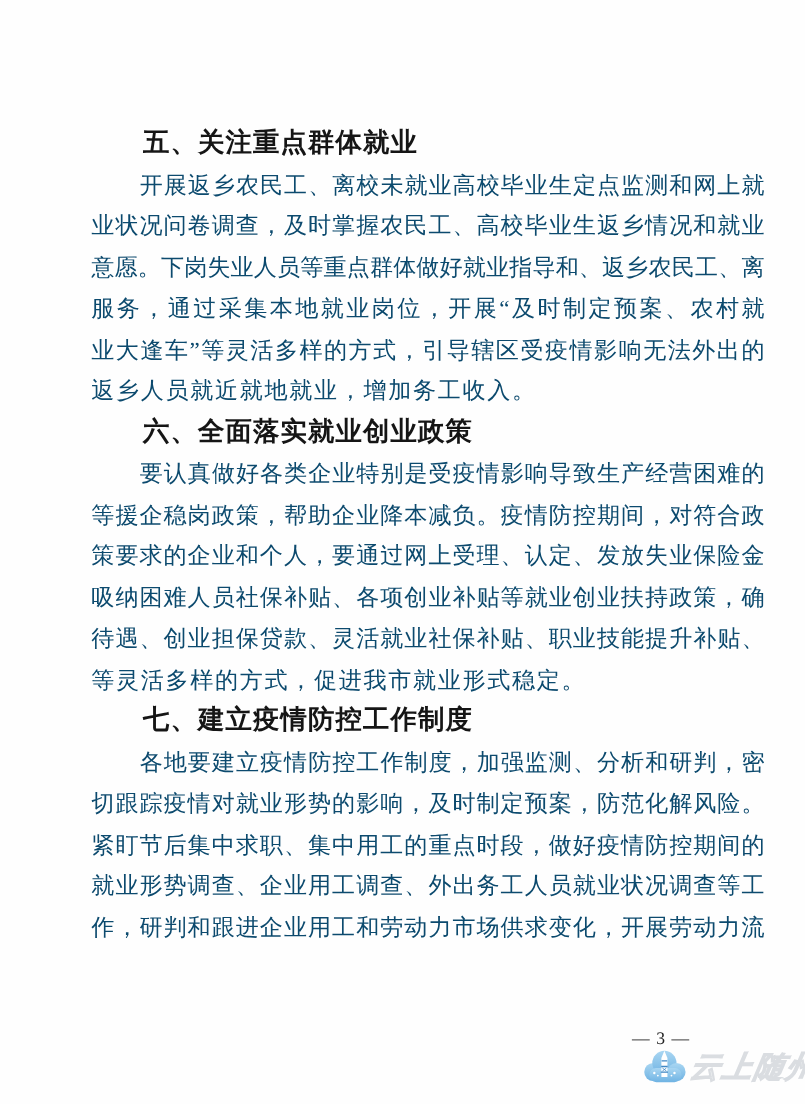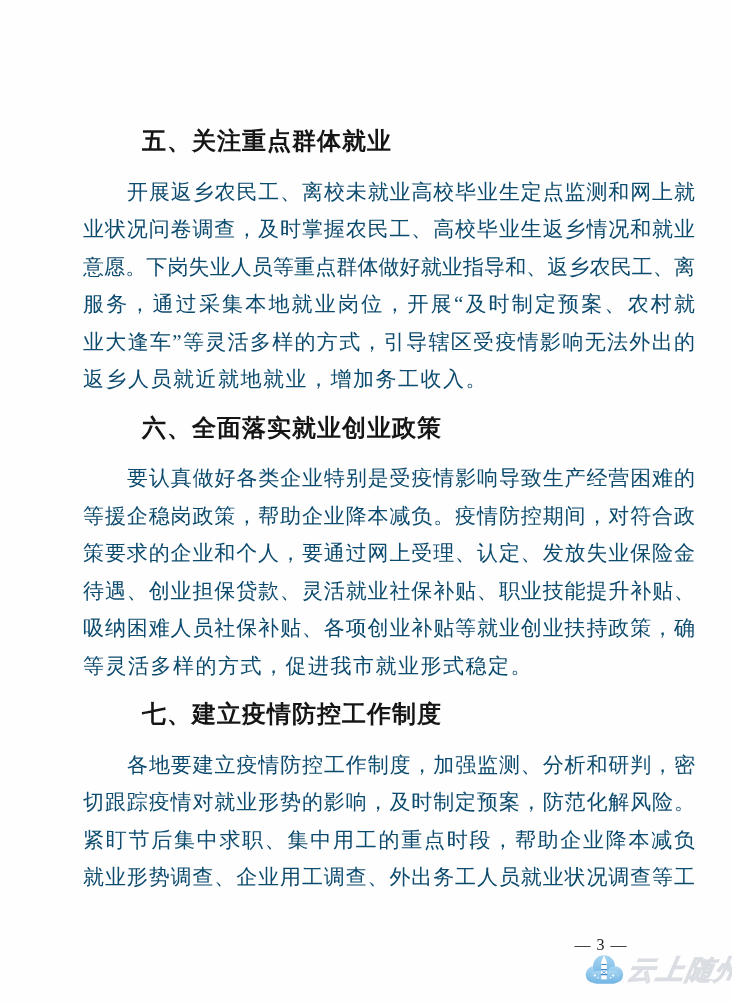--- a/index.html
+++ b/index.html
@@ -18,25 +18,25 @@
     top: 112px;
     width: 612px;
   }
   .row {
     height: 37.5px;
     line-height: 37.5px;
     overflow: hidden;
     white-space: nowrap;
   }
   .heading {
-    font-family: Liberation Mono, monospace;
+    font-family: Liberation Serif, serif;
     font-weight: bold;
     font-size: 24px;
     color: #151515;
-    margin: 12px;
+    margin: 0;
     padding-left: 47px;
     letter-spacing: 1px;
   }
   .line {
     font-size: 21px;
     color: #0c4a6e;
     text-align: justify;
     text-align-last: justify;
     text-justify: inter-character;
     white-space: normal;
@@ -91,29 +91,30 @@
     <div class="row line">业状况问卷调查，及时掌握农民工、高校毕业生返乡情况和就业</div>
     <div class="row line">意愿。下岗失业人员等重点群体做好就业指导和、返乡农民工、离</div>
     <div class="row line">服务，通过采集本地就业岗位，开展“及时制定预案、农村就</div>
     <div class="row line">业大逢车”等灵活多样的方式，引导辖区受疫情影响无法外出的</div>
     <div class="row line para-end">返乡人员就近就地就业，增加务工收入。</div>
 
     <h2 class="row heading">六、全面落实就业创业政策</h2>
     <div class="row line indent">要认真做好各类企业特别是受疫情影响导致生产经营困难的</div>
     <div class="row line">等援企稳岗政策，帮助企业降本减负。疫情防控期间，对符合政</div>
     <div class="row line">策要求的企业和个人，要通过网上受理、认定、发放失业保险金</div>
+    <div class="row line">吸纳困难人员社保补贴、各项创业补贴等就业创业扶持政策，确</div>
     <div class="row line">待遇、创业担保贷款、灵活就业社保补贴、职业技能提升补贴、</div>
-    <div class="row line">吸纳困难人员社保补贴、各项创业补贴等就业创业扶持政策，确</div>
     <div class="row line para-end">等灵活多样的方式，促进我市就业形式稳定。</div>
 
     <h2 class="row heading">七、建立疫情防控工作制度</h2>
     <div class="row line indent">各地要建立疫情防控工作制度，加强监测、分析和研判，密</div>
     <div class="row line">切跟踪疫情对就业形势的影响，及时制定预案，防范化解风险。</div>
-    <div class="row line">紧盯节后集中求职、集中用工的重点时段，帮助企业降本减负</div>
+    <div class="row line">紧盯节后集中求职、集中用工的重点时段，做好疫情防控期间的</div>
     <div class="row line">就业形势调查、企业用工调查、外出务工人员就业状况调查等工</div>
+    <div class="row line">作，研判和跟进企业用工和劳动力市场供求变化，开展劳动力流</div>
 
   </main>
 
   <div class="page-number">— 3 —</div>
 
   <div class="watermark">
     <svg class="cloud" viewBox="0 0 48 42" xmlns="http://www.w3.org/2000/svg">
       <defs>
         <linearGradient id="cg" x1="0" y1="0" x2="0" y2="1">
           <stop offset="0" stop-color="#a9d6f2"></stop>

